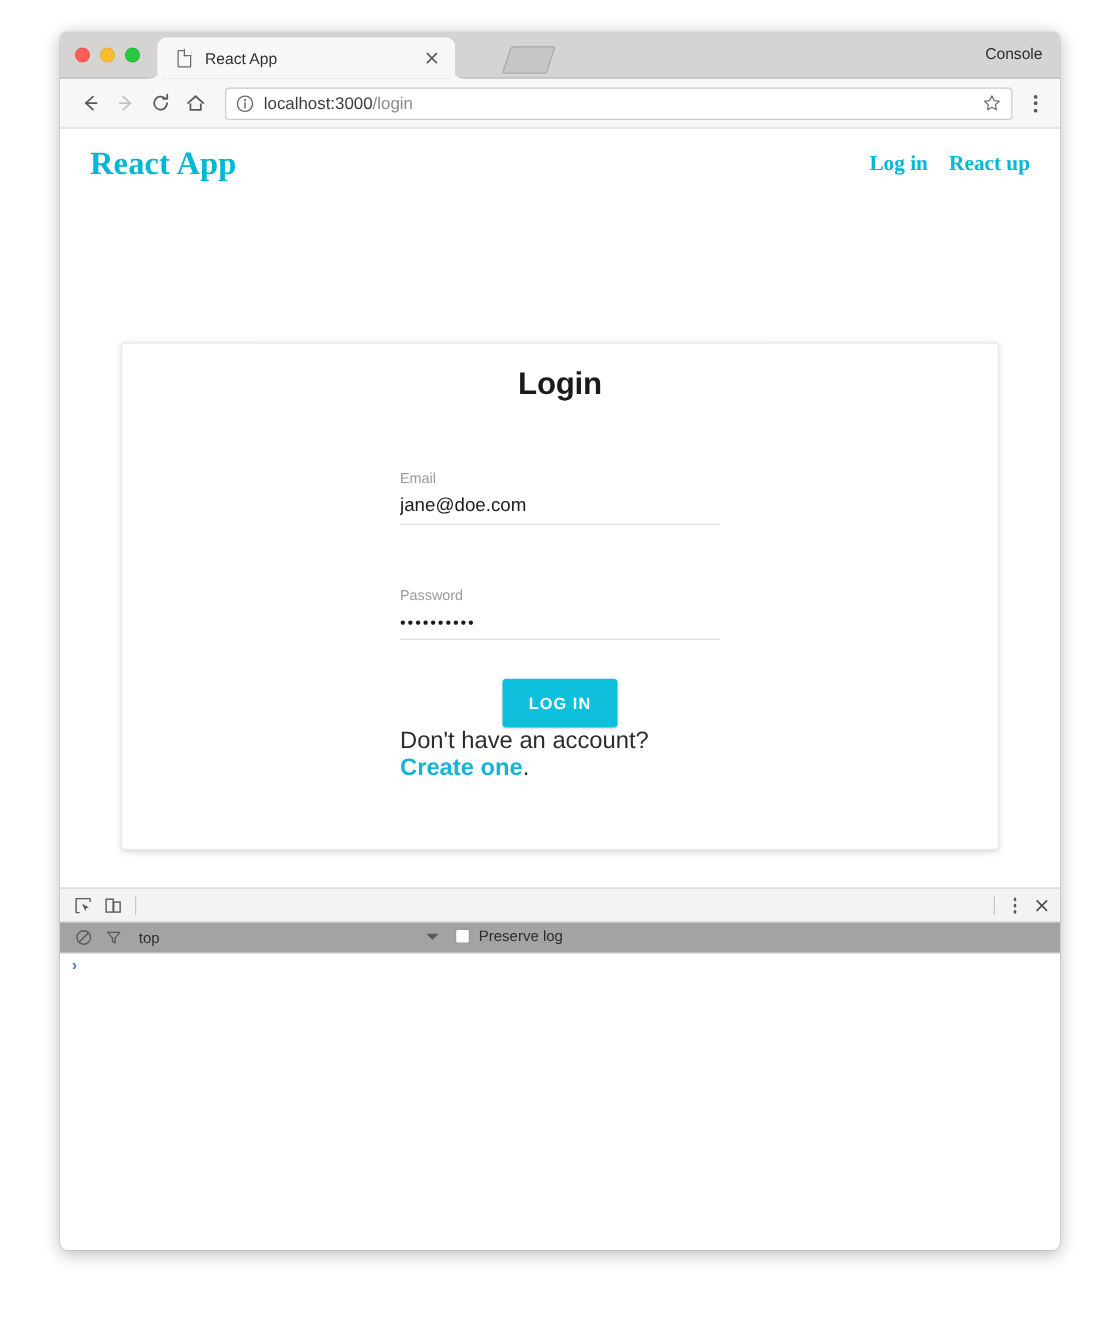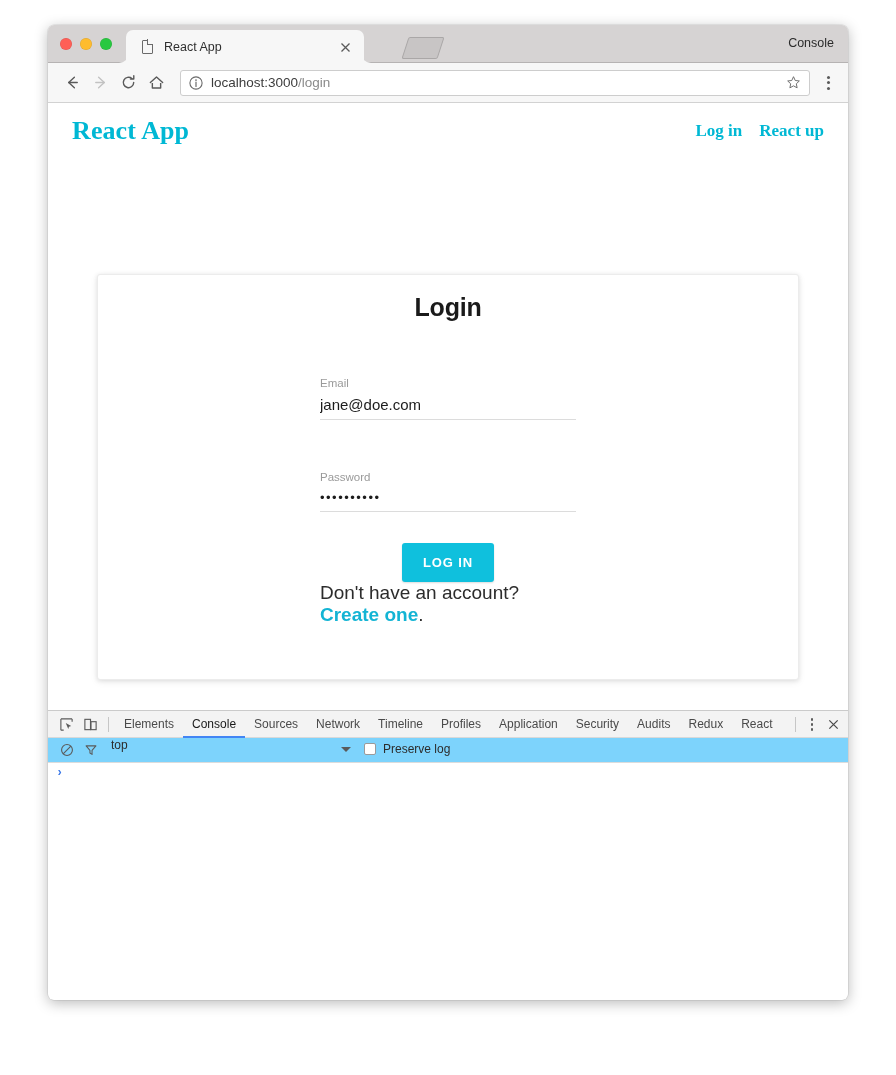--- a/index.html
+++ b/index.html
@@ -324,24 +324,24 @@
     display: flex; flex-direction: column;
     align-items: center; justify-content: center;
     gap: 2.5px;
   }
   #dt-more-button i { width: 2.6px; height: 2.6px; border-radius: 50%; background: #5a5a5a; display: block; }
   #dt-close-icon { width: 22px; height: 27px; display: flex; align-items: center; justify-content: center; color: #4a4a4a; }
 
   #console-filterbar {
     position: relative;
     height: 25px;
-    background: #7dd3fc;
+    background: #a3a3a3;
     border-bottom: 1px solid #dcdcdc;
     display: flex;
-    align-items: flex-start;
+    align-items: center;
     padding-left: 7px;
   }
   #console-context-select {
     margin-left: 8px;
     font-size: 12px;
     color: #2c2c2c;
     width: 185px;
   }
   #console-context-caret {
     position: absolute;
@@ -518,33 +518,20 @@
           </svg>
         </span>
         <span class="dt-icon-btn">
           <svg viewBox="0 0 16 16" width="15" height="15">
             <rect x="2" y="2.5" width="6" height="11" stroke="currentColor" stroke-width="1.2" fill="none"></rect>
             <rect x="8.5" y="5" width="5.5" height="8.5" stroke="currentColor" stroke-width="1.2" fill="none"></rect>
           </svg>
         </span>
         <span class="dt-sep"></span>
 
-        <div id="devtools-tabs">
-          <span class="dt-tab">Elements</span>
-          <span class="dt-tab active">Console</span>
-          <span class="dt-tab">Sources</span>
-          <span class="dt-tab">Network</span>
-          <span class="dt-tab">Timeline</span>
-          <span class="dt-tab">Profiles</span>
-          <span class="dt-tab">Application</span>
-          <span class="dt-tab">Security</span>
-          <span class="dt-tab">Audits</span>
-          <span class="dt-tab">Redux</span>
-          <span class="dt-tab">React</span>
-        </div>
 
         <div id="devtools-tabbar-right">
           <span class="dt-sep"></span>
           <span id="dt-more-button">
               <i></i>
               <i></i>
               <i></i>
             </span>
           <span id="dt-close-icon">
             <svg viewBox="0 0 14 14" width="13" height="13">

